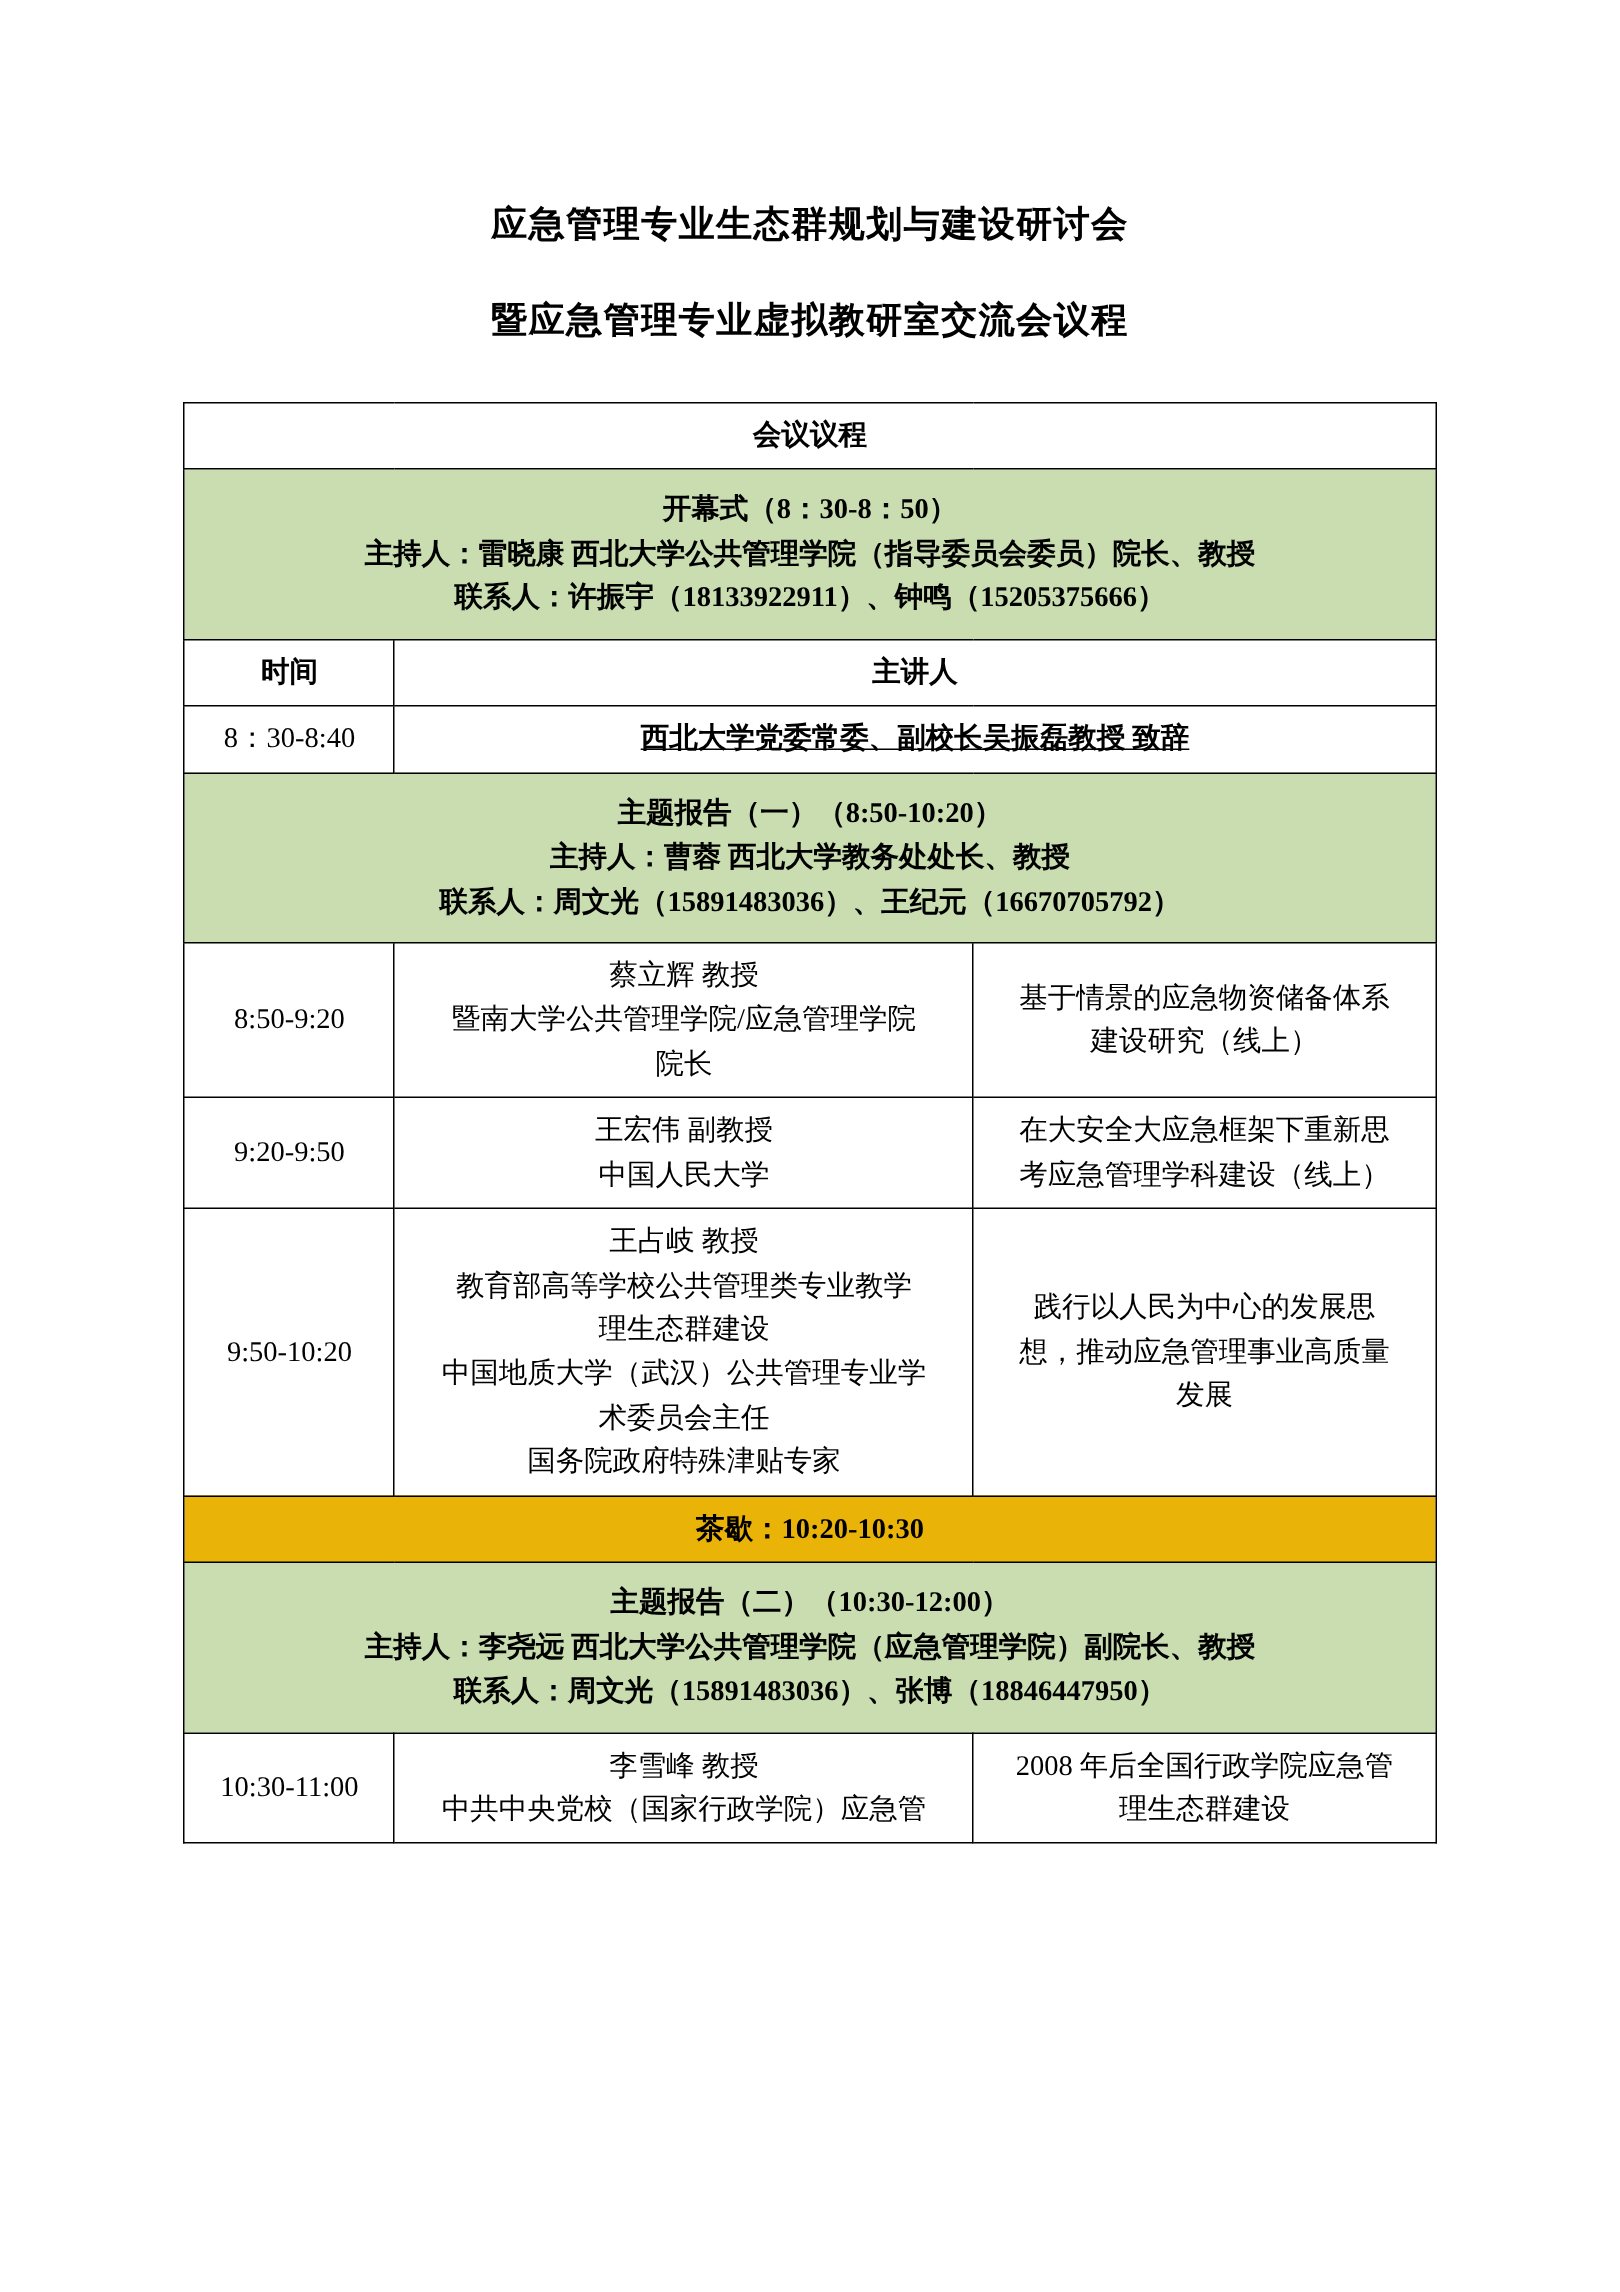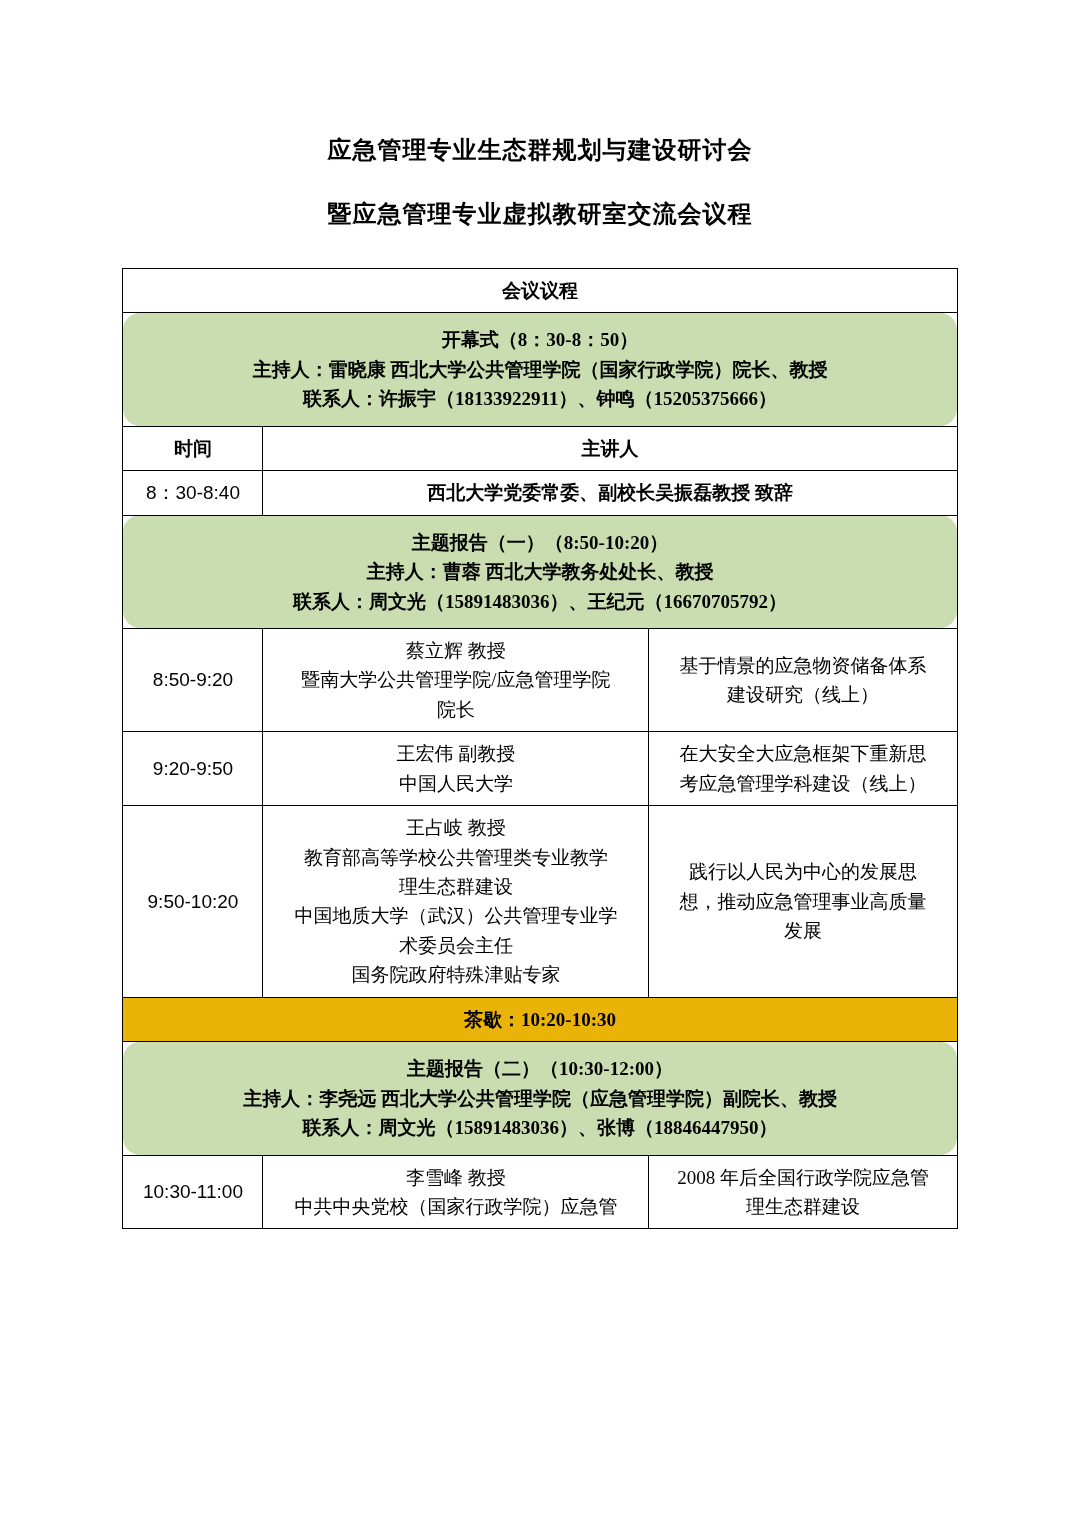--- a/index.html
+++ b/index.html
@@ -53,47 +53,47 @@
     font-weight: bold;
     font-size: 21px;
     padding: 12px 6px;
   }
   .session-green {
     background: #c9ddb0;
     font-weight: bold;
     font-size: 20px;
     padding: 12px 36px !important;
     line-height: 1.75;
-    border-radius: 17px;
   }
   .session-green .line1 { font-weight: bold; }
   .session-green .line2 { font-weight: bold; }
   .session-green .line3 { font-weight: bold; }
   .col-head td {
     font-weight: bold;
     font-size: 21px;
     padding: 14px 6px;
   }
   .time-cell {
-    font-family: Liberation Sans, sans-serif;
+    font-family: Liberation Serif, serif;
     font-size: 19px;
     letter-spacing: 0px;
     width: 140px;
   }
   .speaker-cell {
     width: 386px;
     line-height: 1.7;
   }
   .topic-cell {
     width: 308px;
     line-height: 1.7;
   }
   .wide-cell {
     font-weight: bold;
     font-size: 20px;
+    text-decoration: underline;
   }
   .break-row td {
     background: #eab308;
     font-weight: bold;
     font-size: 20px;
     padding: 11px 6px;
   }
 </style>
 </head>
 <body>
@@ -112,21 +112,21 @@
       <col style="width:308px">
     </colgroup>
     <tbody>
       <tr class="head-row">
         <td colspan="3">会议议程</td>
       </tr>
 
       <tr>
         <td colspan="3" class="session-green">
           <div class="line1">开幕式（8：30-8：50）</div>
-          <div class="line2">主持人：雷晓康   西北大学公共管理学院（国家行政学院）院长、教授</div>
+          <div class="line2">主持人：雷晓康   西北大学公共管理学院（指导委员会委员）院长、教授</div>
           <div class="line3">联系人：许振宇（18133922911）、钟鸣（15205375666）</div>
         </td>
       </tr>
 
       <tr class="col-head">
         <td>时间</td>
         <td colspan="2">主讲人</td>
       </tr>
 
       <tr>

